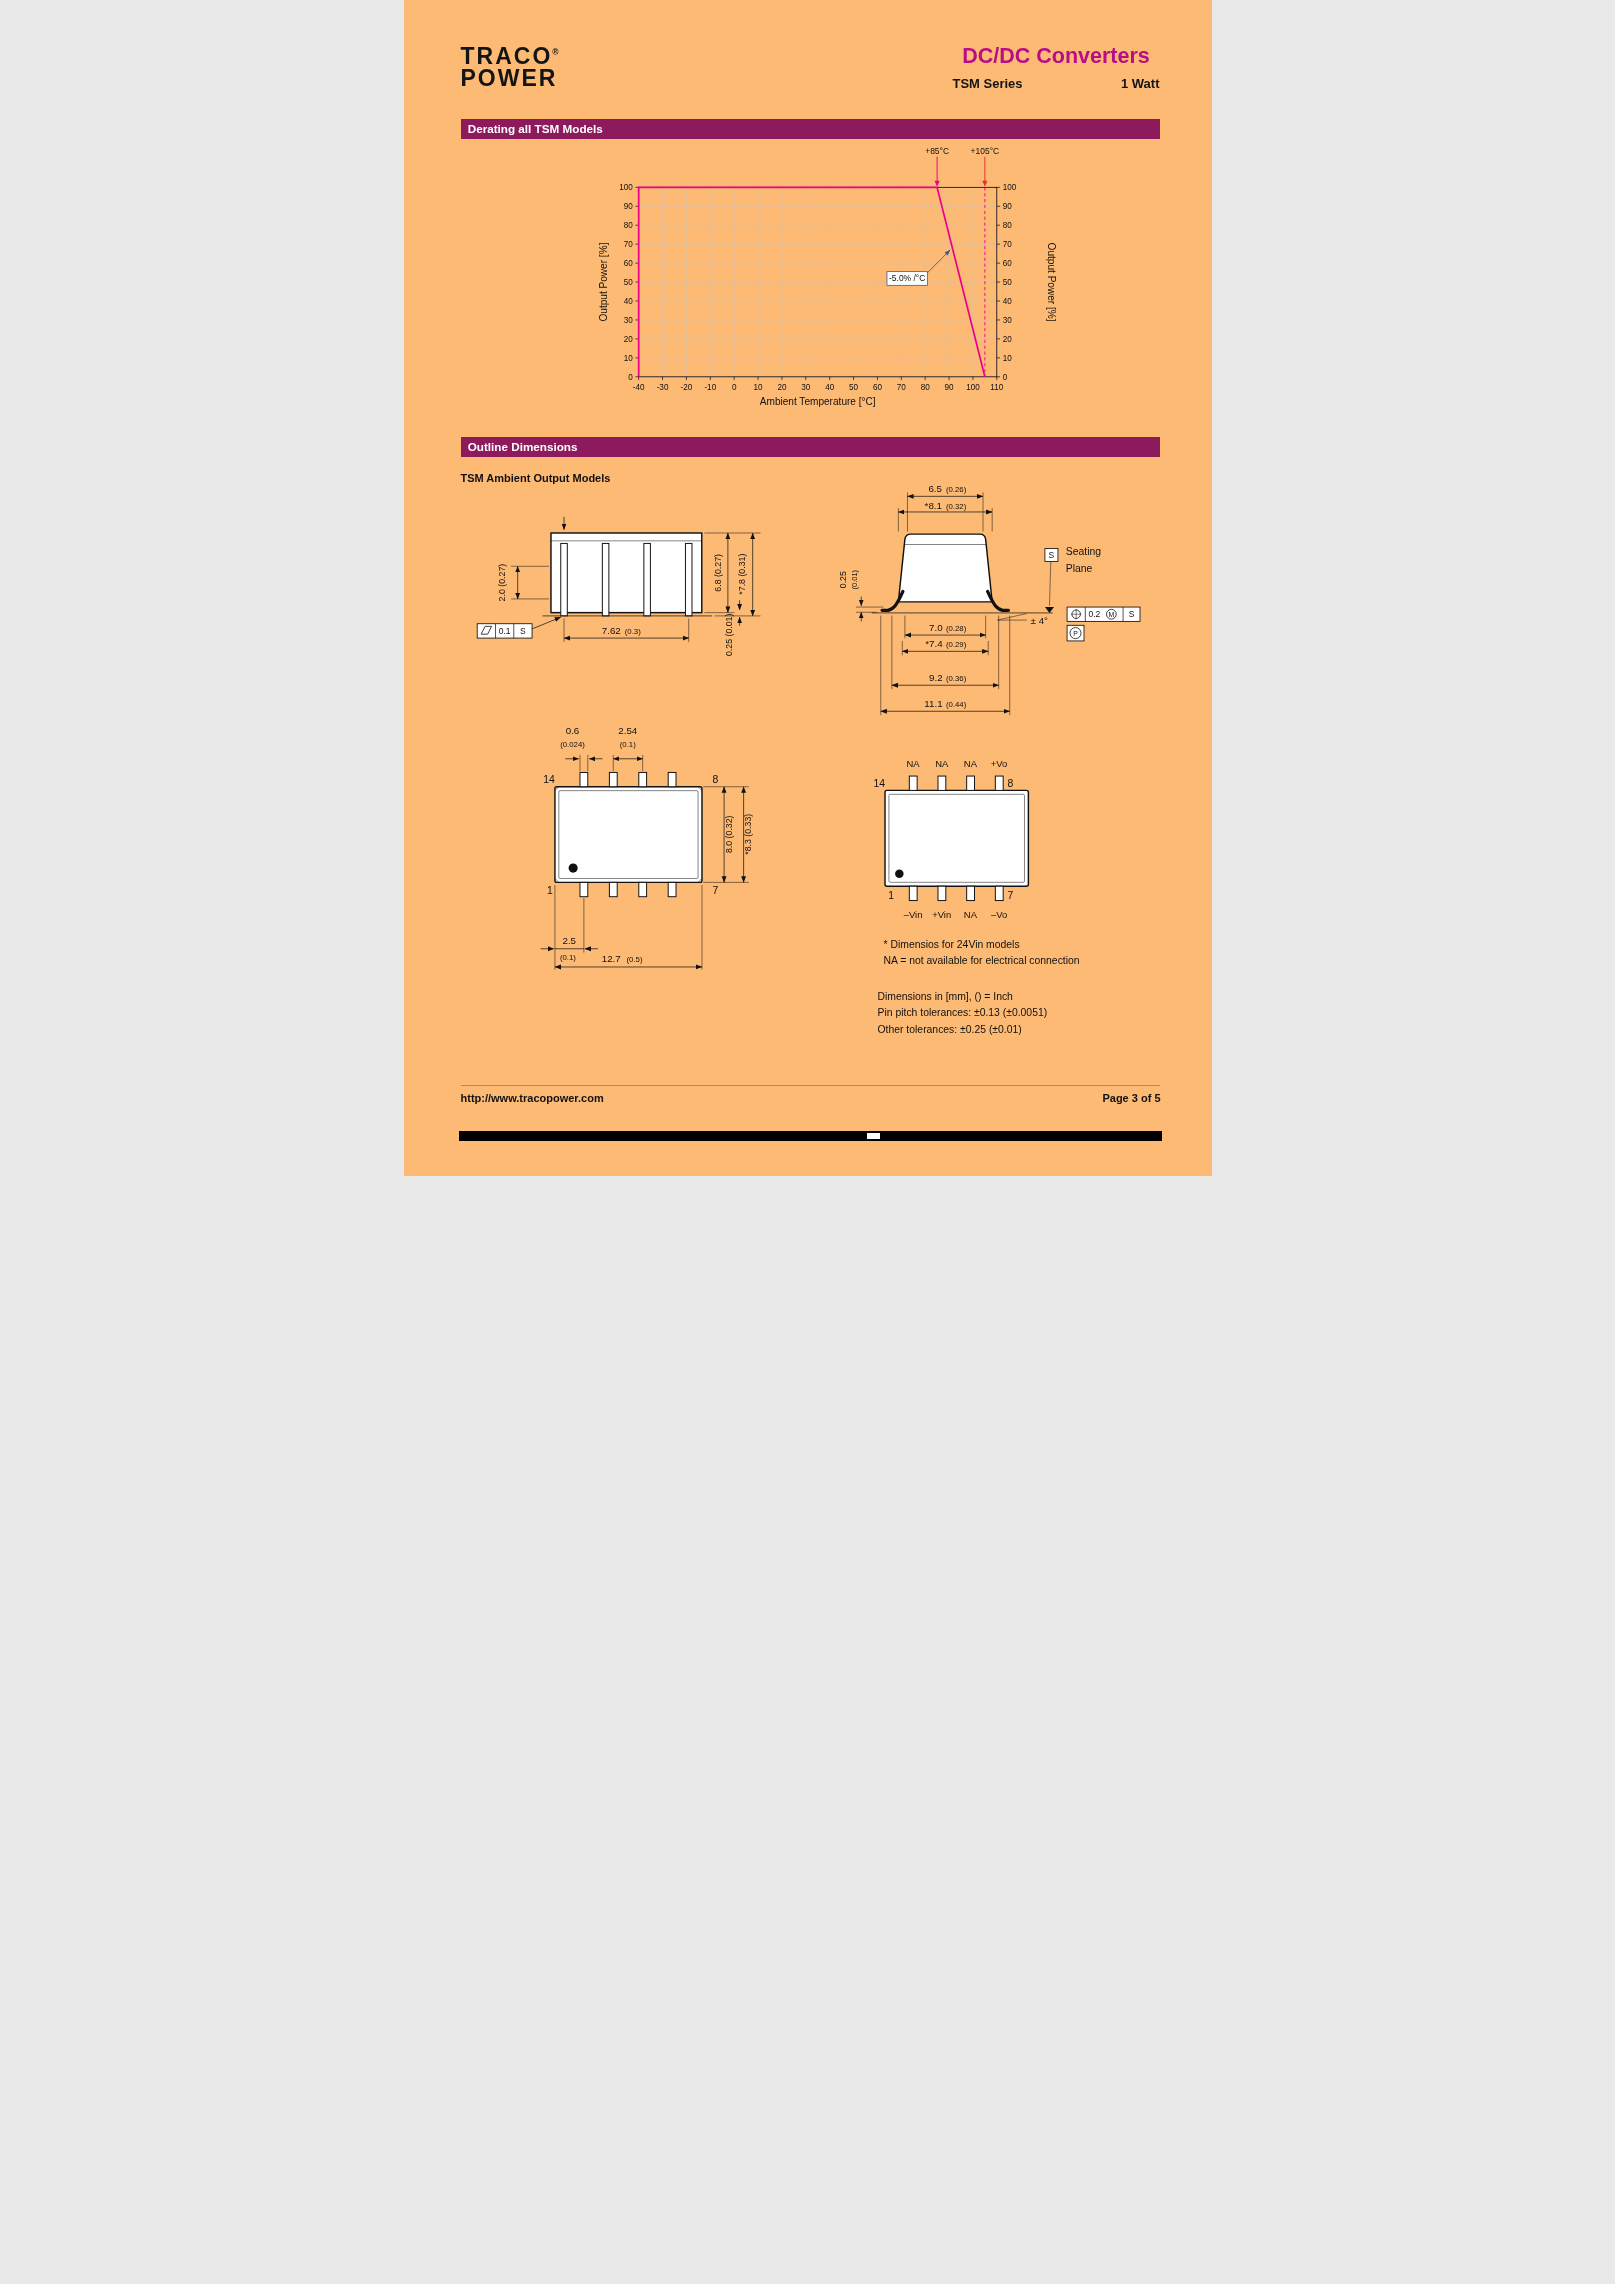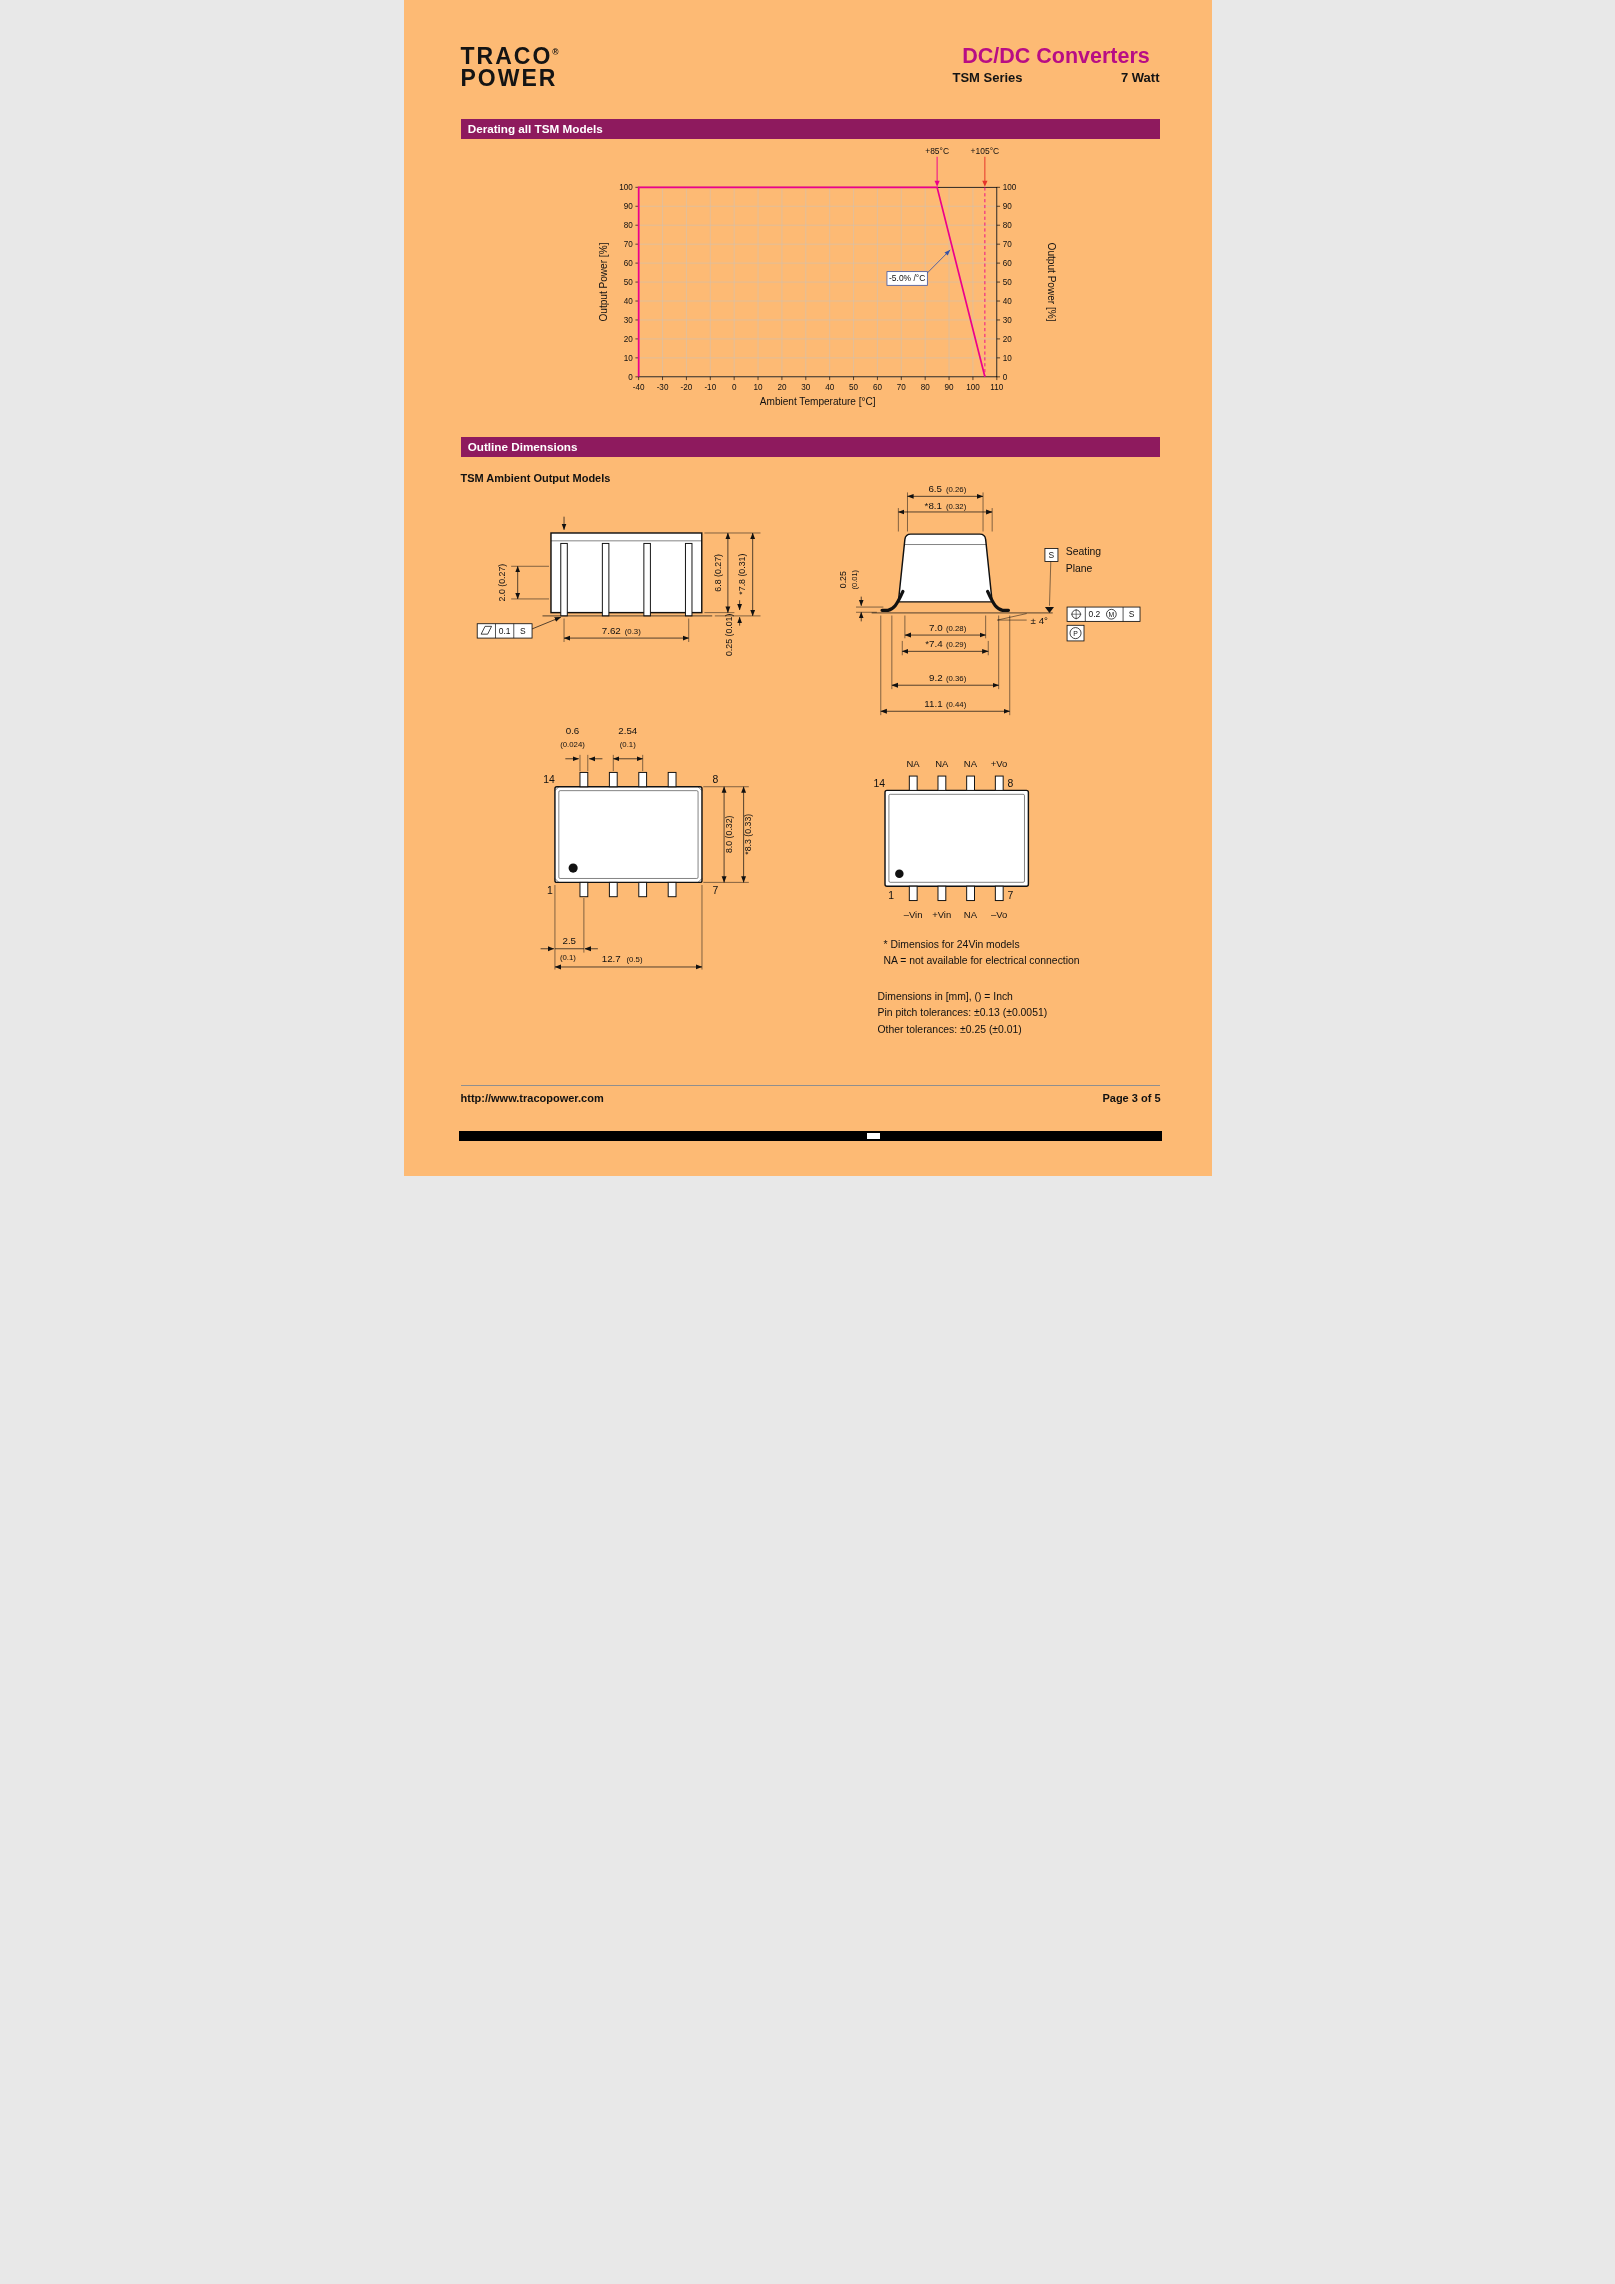--- a/index.html
+++ b/index.html
@@ -5,21 +5,21 @@
   *{margin:0;padding:0;box-sizing:border-box}
   html,body{background:#e8e8e8}
   body{font-family:"Liberation Sans","DejaVu Sans",sans-serif;color:#111}
   .page{position:relative;width:808px;height:1176px;background:#fdba74;margin:0 auto;overflow:hidden}
   
   .hdr{position:absolute;left:57px;top:46px;width:699px;display:flex;justify-content:space-between;align-items:flex-start}
   .logo-line{font-weight:bold;font-size:23px;letter-spacing:2px;line-height:.95;color:#141414}
   .reg{font-size:8.5px;vertical-align:super;letter-spacing:0}
   .title-block{width:207px;text-align:center}
   .doc-title{font-size:21.5px;font-weight:bold;color:#b80d85;line-height:1;white-space:nowrap}
-  .doc-sub{display:flex;justify-content:space-between;font-size:13px;font-weight:bold;margin-top:2px;color:#141414}
+  .doc-sub{display:flex;justify-content:space-between;font-size:13px;font-weight:bold;margin-top:8px;color:#141414}
   
   .bar{position:absolute;left:57px;width:699px;height:19.6px;background:#8e1a5e;color:#fff;font-weight:bold;font-size:11.7px;line-height:19.6px;padding-left:7.2px}
   .subtitle{position:absolute;left:57px;top:472px;font-size:11px;font-weight:bold}
   
   #derating-svg{position:absolute;left:189px;top:145px}
   .grid{stroke:#c4c4c4;stroke-width:.7}
   .frame{fill:none;stroke:#000;stroke-width:1.2}
   .tick{stroke:#000;stroke-width:1}
   .tlab{font-size:12.5px;fill:#111}
   .alab{font-size:15.5px;fill:#111}
@@ -58,21 +58,21 @@
 
   <header class="hdr">
     <div class="logo">
       <div class="logo-line"><span>TRACO</span><span class="reg">®</span></div>
       <div class="logo-line">POWER</div>
     </div>
     <div class="title-block">
       <div class="doc-title">DC/DC Converters</div>
       <div class="doc-sub">
         <span>TSM Series</span>
-        <span>7 Watt</span>
+        <span>1 Watt</span>
       </div>
     </div>
   </header>
 
   <div class="bar" style="top:119px">
     <span>Derating all TSM Models</span>
   </div>
 
   <svg id="derating-svg" width="469" height="280" viewBox="0 0 720 430">
       <line x1="70" y1="65" x2="70" y2="356" class="grid"></line>

